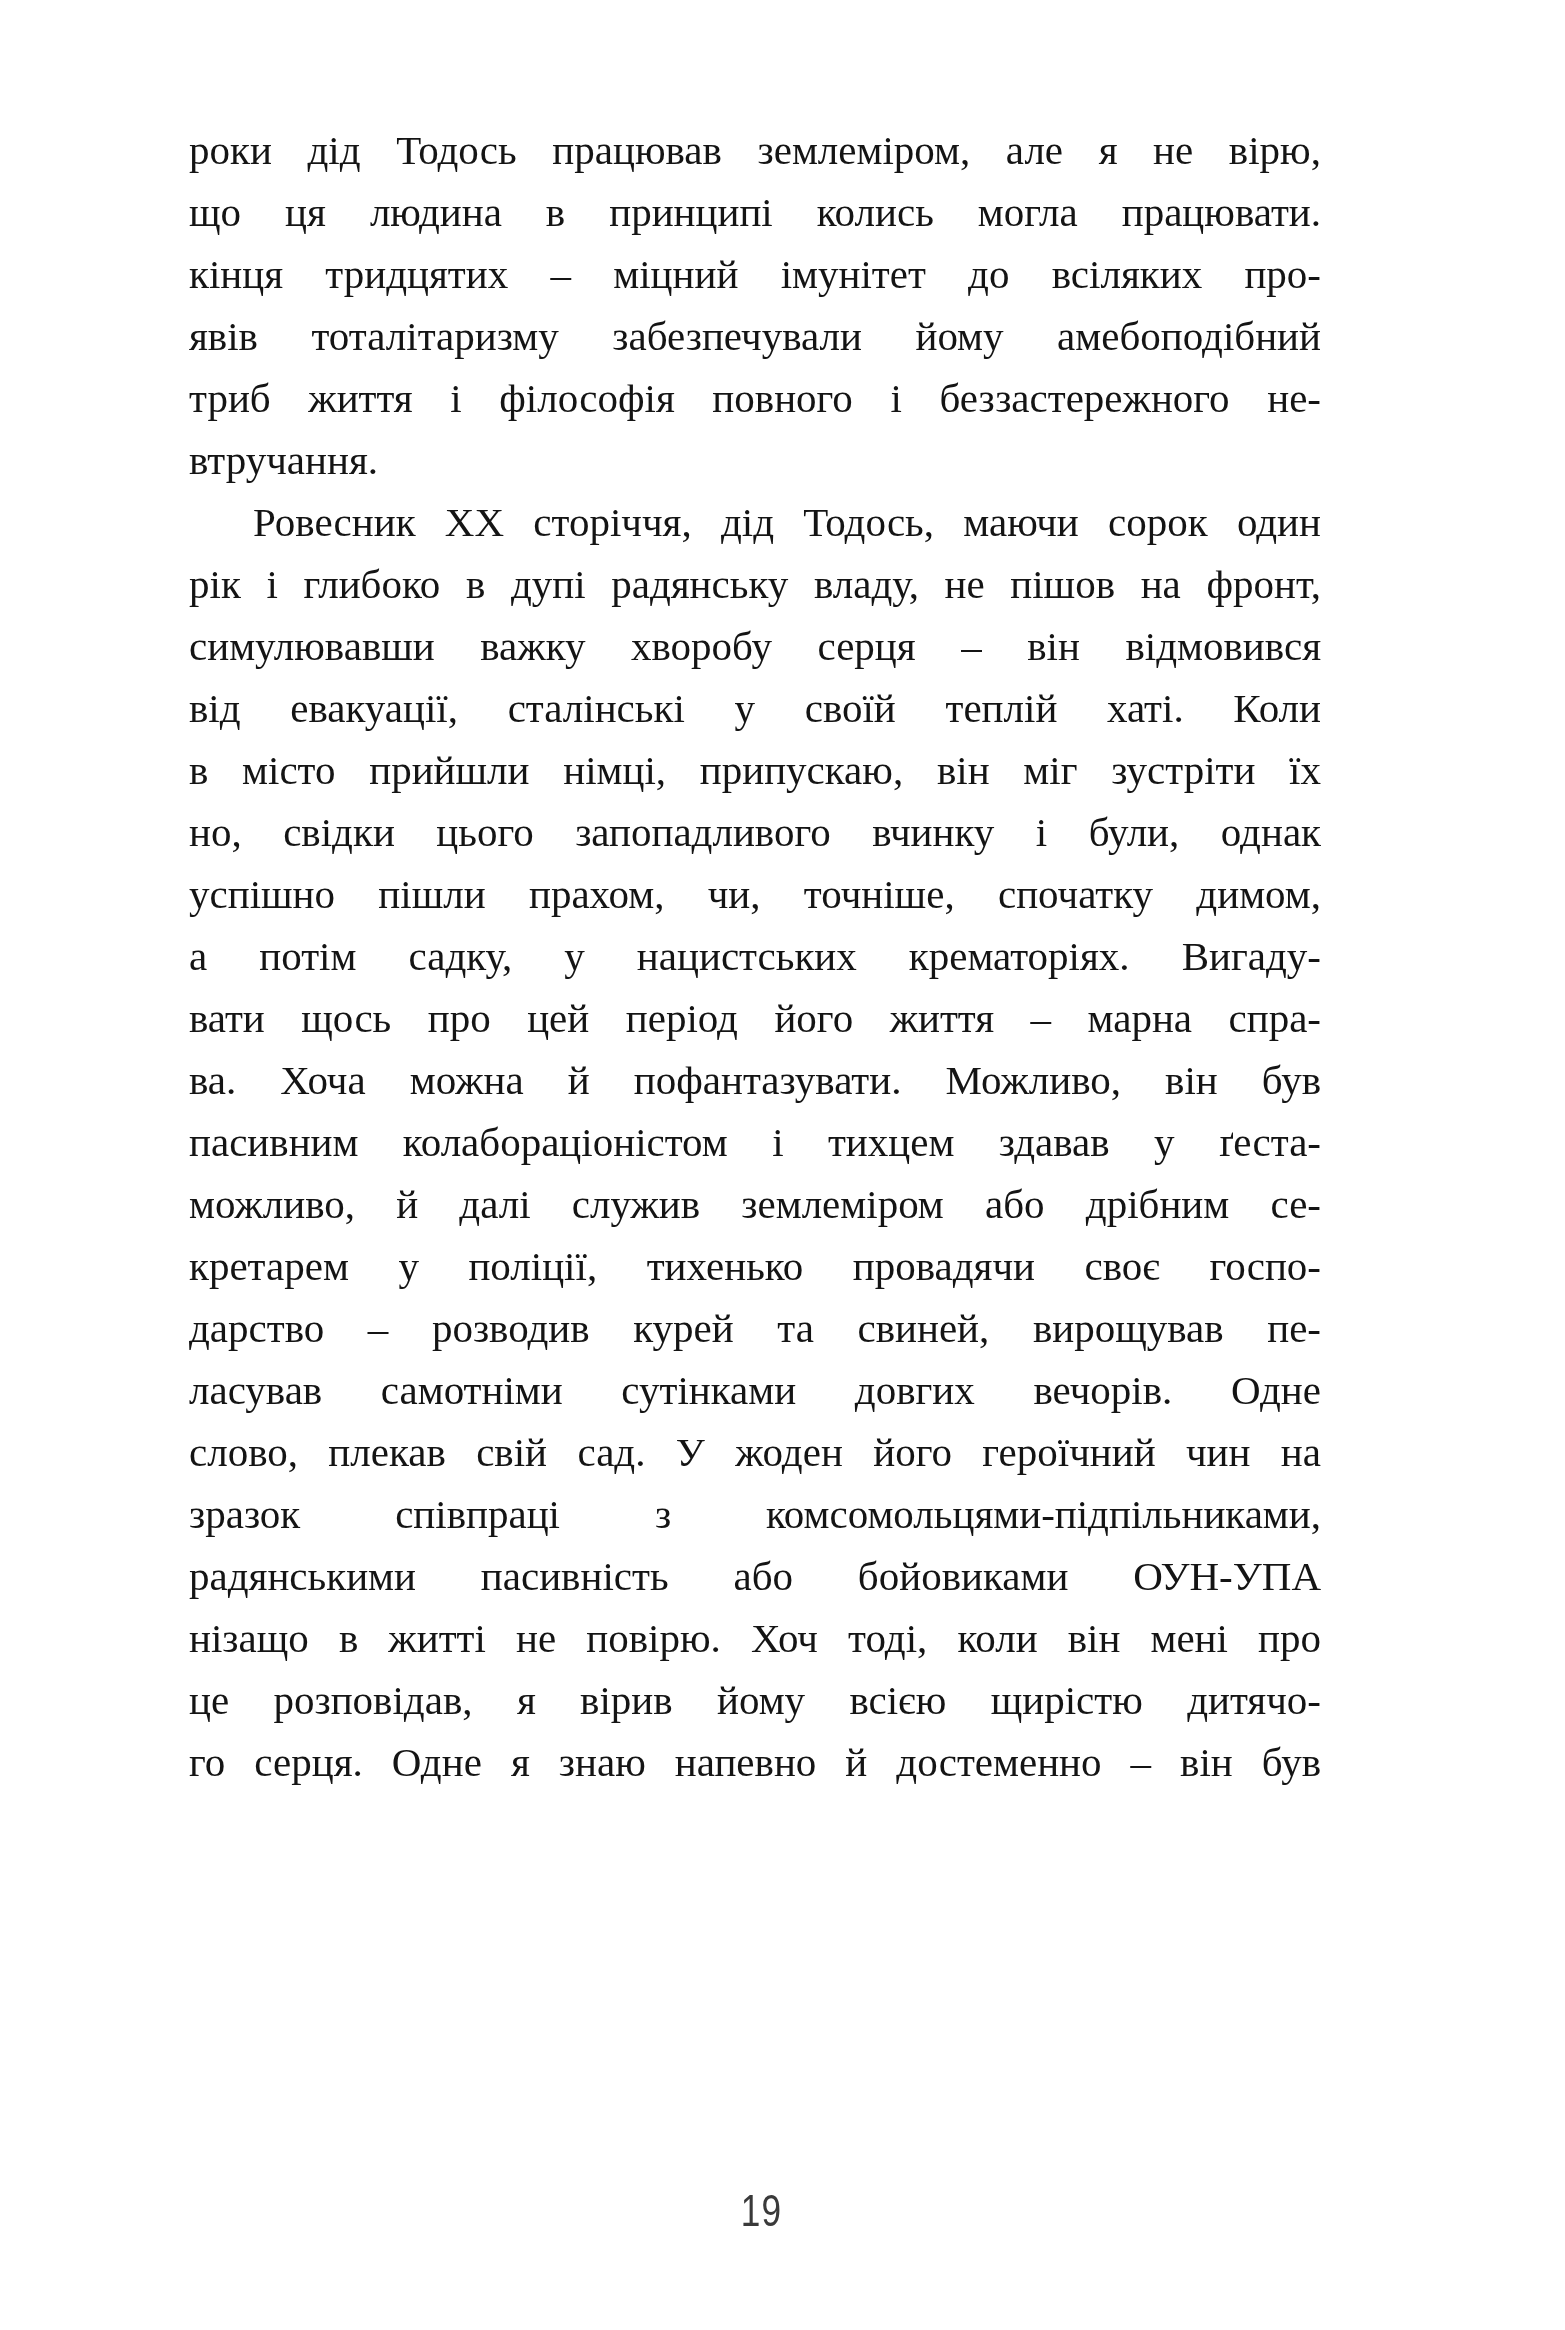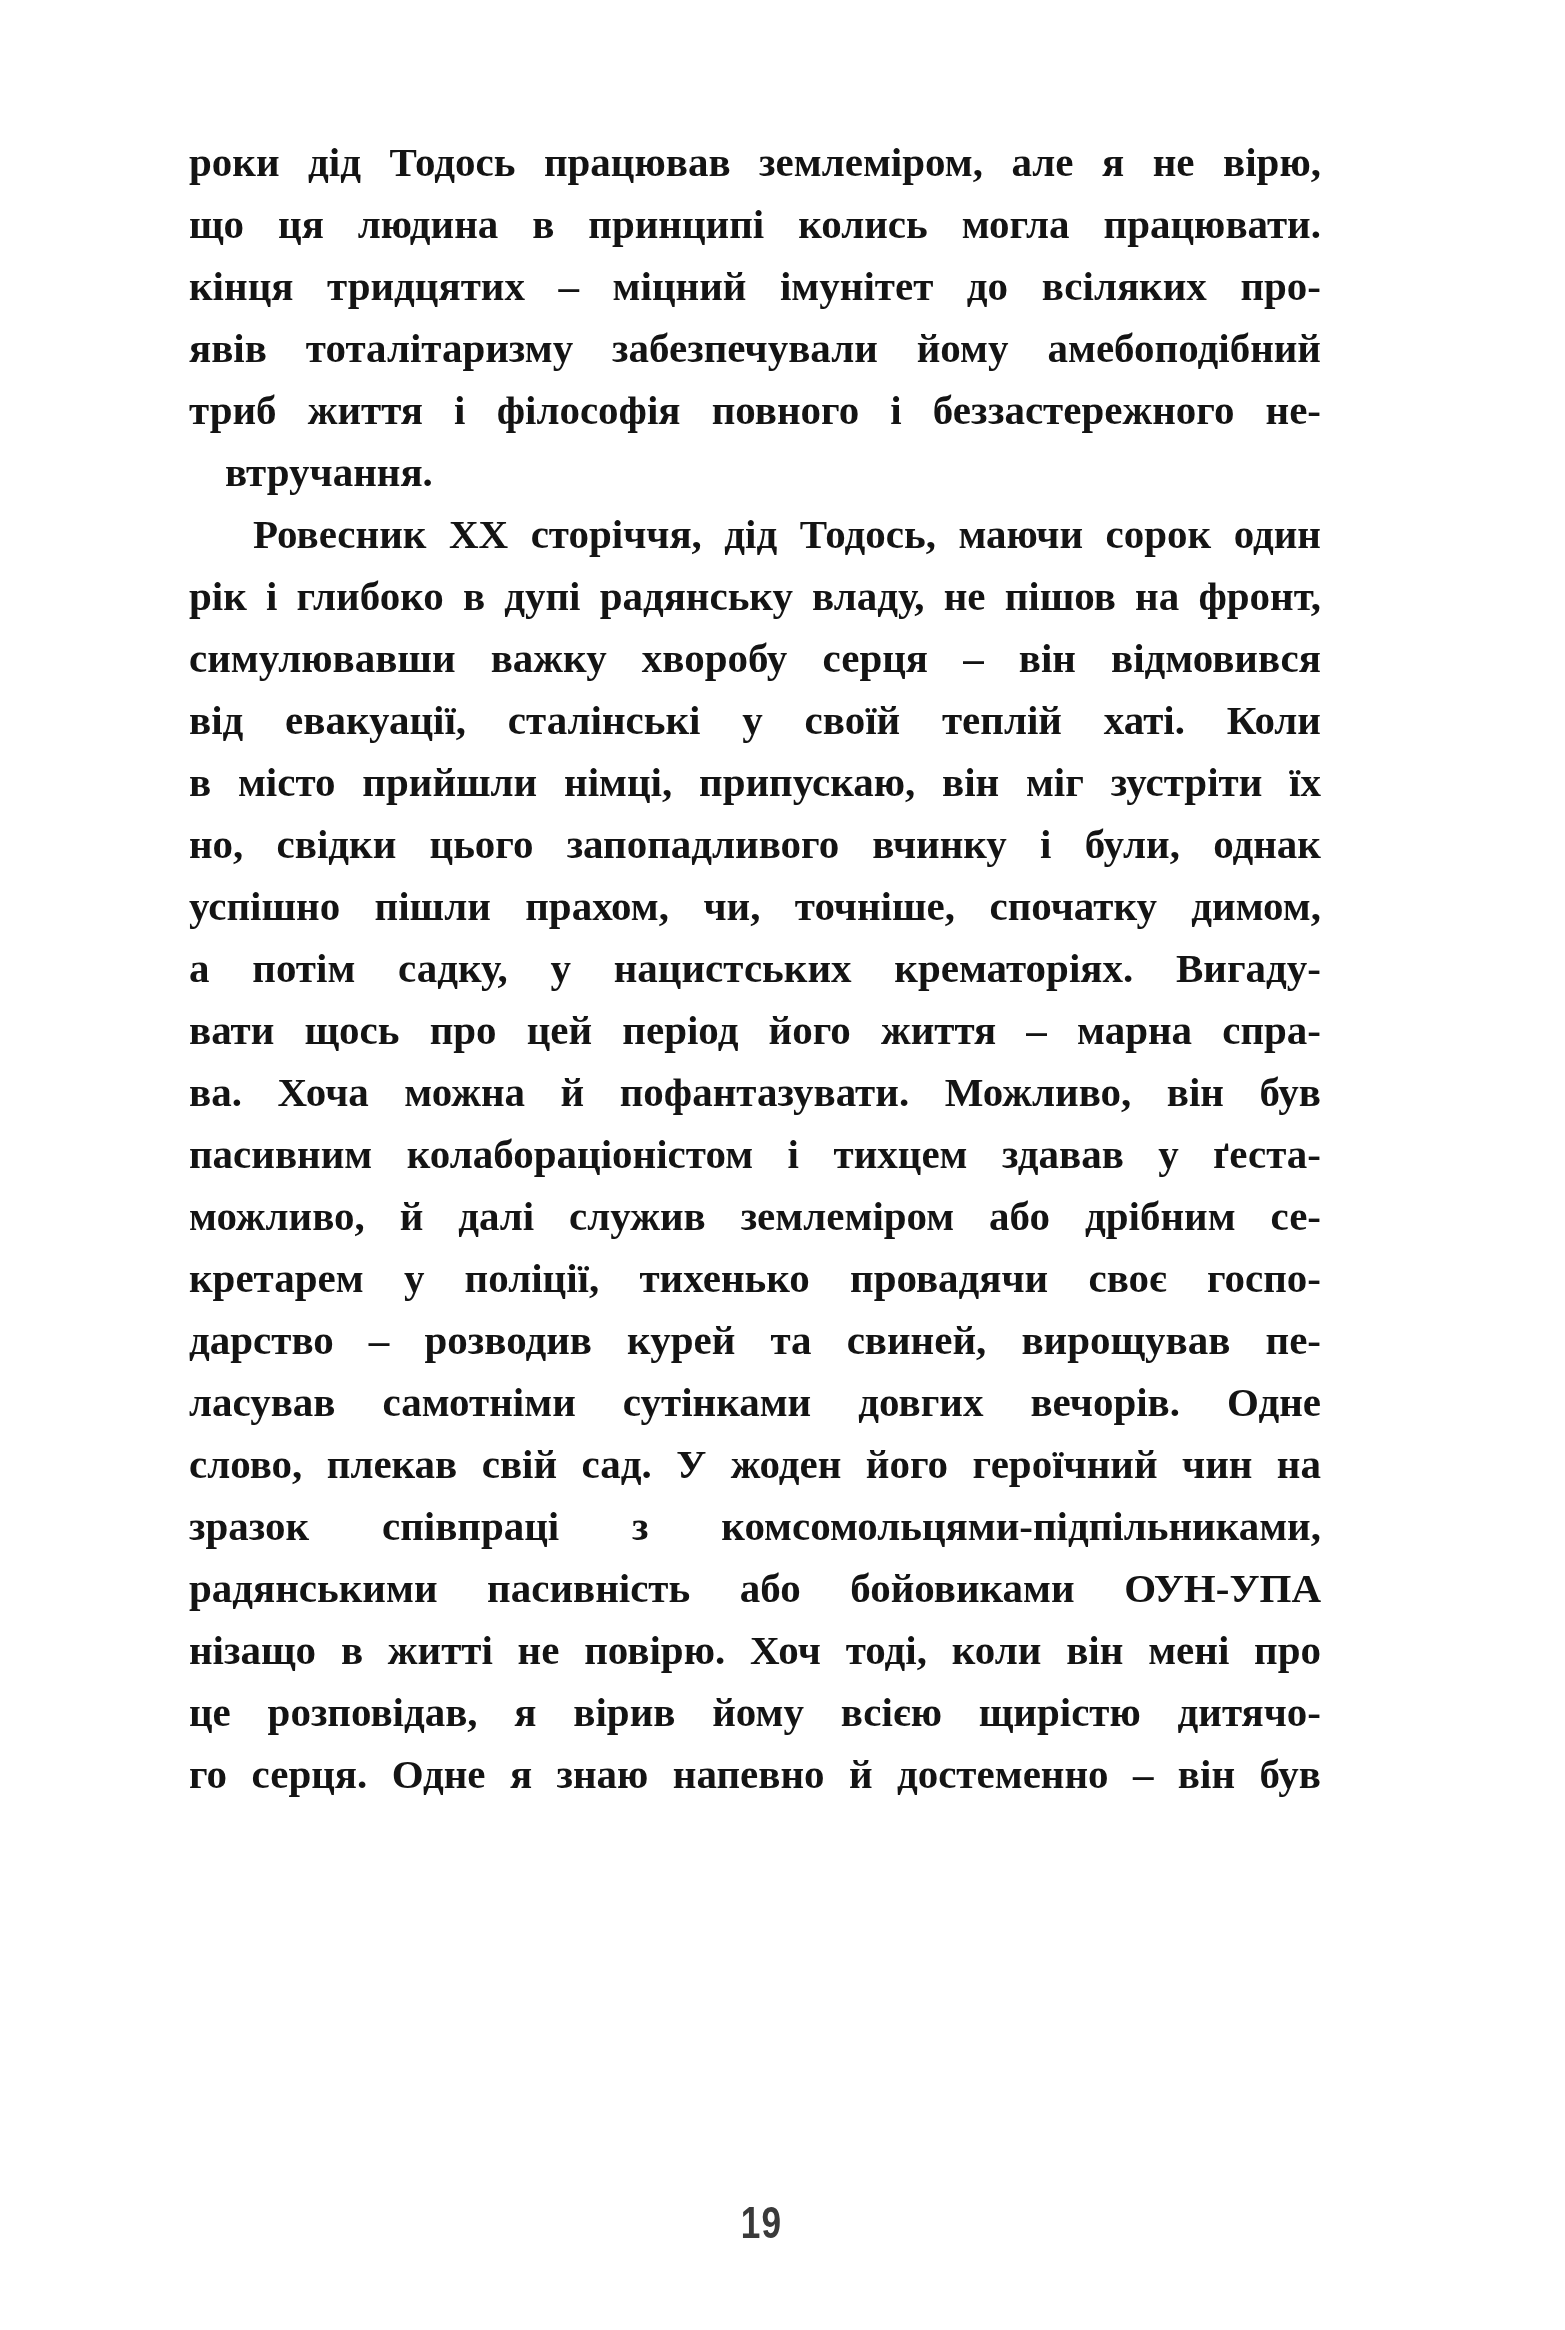--- a/index.html
+++ b/index.html
@@ -1,27 +1,27 @@
 <!DOCTYPE html>
 <html style="font-size:13px"><head>
 <meta charset="utf-8">
 <style>
   html, body { margin: 0; padding: 0; background: #ffffff; }
   body { width: 1565px; height: 2330px; position: relative; overflow: hidden; }
-  .page { position: absolute; left: 0; top: 16px; width: 1565px; height: 1904px; background: #ffffff; font-weight: bold; }
+  .page { position: absolute; left: 0; top: 4px; width: 1565px; height: 1904px; background: #ffffff; }
   .text-block {
     position: absolute; left: 189px; top: 115px; width: 1132px;
     font-family: "Liberation Serif", "DejaVu Serif", serif;
     font-size: 41px; line-height: 62px; color: #141414;
   }
   .line {
     display: block; height: 62px; white-space: nowrap;
     text-align: justify; text-align-last: justify; overflow: visible;
   }
-  .line.last { text-align: center; text-align-last: left; margin-left: 36px; }
+  .line.last { text-align: center; text-align-last: left; }
   .line.indent { padding-left: 64px; }
   .page-number {
     position: absolute; left: 0; width: 1523px; top: 2182px; text-align: center;
     font-family: "Liberation Sans", "DejaVu Sans", sans-serif;
     font-size: 44px; color: #3a3a3a; letter-spacing: 1.6px;
     transform: scaleX(0.8); transform-origin: 762px 0;
   }
 </style>
 </head>
 <body>

